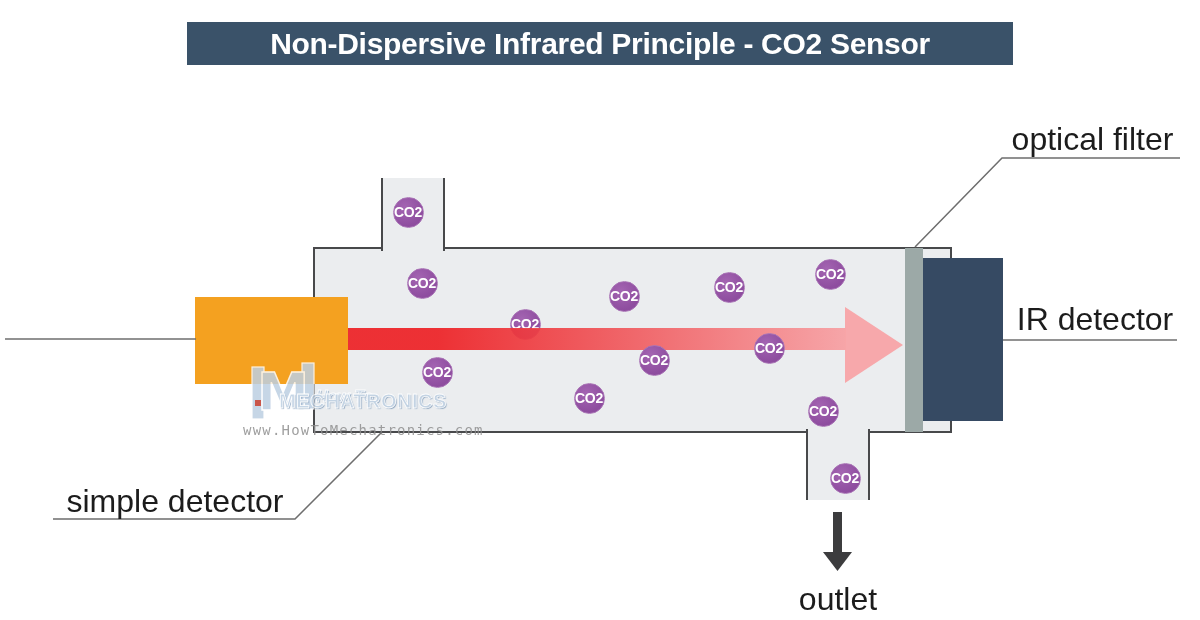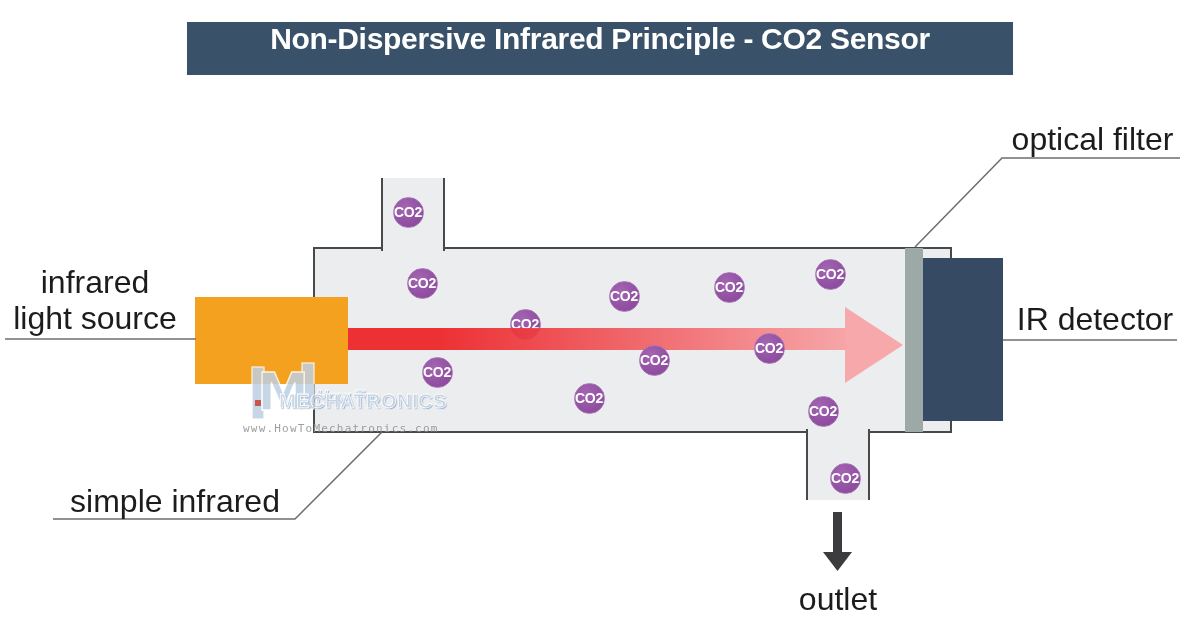--- a/index.html
+++ b/index.html
@@ -2,22 +2,22 @@
 <html style="--banner_bg: #3A5269; --orange: #F4A120; --chamber_fill: #EBEDEF; --chamber_border: #48494B; --filter_gray: #9CA9A7; --detector_navy: #364A63; --beam_red: #ED2024; --beam_pink: #F8A4A7; --molecule_purple: #8E4D9F; --molecule_ring: #A974B6; --label_text: #1C1C1C; --line_gray: #6E6E6E; --arrow_dark: #3C3C3E; --watermark_blue: #BDCFE2; --watermark_url_gray: #8F8F8F;"><head>
 <meta charset="utf-8">
 <style>
   html,body{margin:0;padding:0;background:#fff;}
   #canvas{
     position:relative;width:1200px;height:620px;background:#ffffff;overflow:hidden;
     font-family:"Liberation Sans", sans-serif;
   }
   
   .banner{
-    position:absolute;left:187px;top:22px;width:826px;height:53px;
-    background:var(--banner_bg);display:flex;align-items:flex-start;justify-content:center;
+    position:absolute;left:187px;top:22px;width:826px;height:43px;
+    background:var(--banner_bg);display:flex;align-items:center;justify-content:center;
   }
   .banner-text{
     color:#ffffff;font-size:30px;font-weight:bold;letter-spacing:-0.3px;white-space:nowrap;
   }
   
   .chamber{
     position:absolute;left:313px;top:247px;width:639px;height:186px;box-sizing:border-box;
     background:var(--chamber_fill);border:2px solid var(--chamber_border);z-index:1;
   }
   .inlet-tube{
@@ -76,21 +76,21 @@
     color:var(--watermark_blue);-webkit-text-stroke:0.8px #ffffff;
     text-shadow:1px 1px 1px #7d99b8;white-space:nowrap;margin-top:8px;
   }
   .wm-brand2{
     position:absolute;left:36px;top:30px;font-size:20px;font-weight:bold;
     letter-spacing:0.5px;color:var(--watermark_blue);-webkit-text-stroke:0.8px #ffffff;
     text-shadow:1px 1px 1px #7d99b8;white-space:nowrap;
   }
   .wm-url{
     position:absolute;left:0px;top:62px;font-family:"DejaVu Sans Mono", monospace;
-    font-size:11px;letter-spacing:1.2px;color:var(--watermark_url_gray);white-space:nowrap;
+    font-size:14px;letter-spacing:1.2px;color:var(--watermark_url_gray);white-space:nowrap;
   }
   .wm-logo{position:absolute;left:8px;top:2px;}
 </style>
 </head>
 <body>
 
 <div id="canvas">
 
   <div class="banner">
     <span class="banner-text">Non-Dispersive Infrared Principle - CO2 Sensor</span>
@@ -128,25 +128,21 @@
       <polyline points="53,519 295,519 382,432"></polyline>
       <polyline points="1180,158 1002,158 915,247"></polyline>
       <line x1="1003" y1="340" x2="1177" y2="340"></line>
     </g>
     <g fill="#3C3C3E">
       <rect x="833" y="512" width="9" height="42"></rect>
       <polygon points="823,552 852,552 837.5,571"></polygon>
     </g>
   </svg>
 
-  <div class="diagram-label" style="left:10px;top:264px;width:170px;">
-    <div>infrared</div>
-    <div>light source</div>
-  </div>
-  <div class="diagram-label" style="left:55px;top:483px;width:240px;">simple infrared</div>
+  <div class="diagram-label" style="left:55px;top:483px;width:240px;">simple detector</div>
   <div class="diagram-label" style="left:1000px;top:121px;width:185px;">optical filter</div>
   <div class="diagram-label" style="left:788px;top:581px;width:100px;">outlet</div>
   <div class="diagram-label" style="left:1015px;top:301px;width:160px;">IR detector</div>
 
   <div class="watermark">
     <svg class="wm-logo" width="64" height="62" viewBox="0 0 64 62">
       <rect x="1" y="5" width="12" height="52" fill="#BDCFE2" stroke="#ffffff" stroke-width="1.2"></rect>
       <rect x="51" y="1" width="12" height="46" fill="#BDCFE2" stroke="#ffffff" stroke-width="1.2"></rect>
       <rect x="4" y="38" width="6" height="6" fill="#c0392b"></rect>
       <text x="32" y="48" text-anchor="middle" font-family="DejaVu Sans, sans-serif" font-weight="bold" font-size="52" fill="#BDCFE2" stroke="#ffffff" stroke-width="1.4">M</text>

